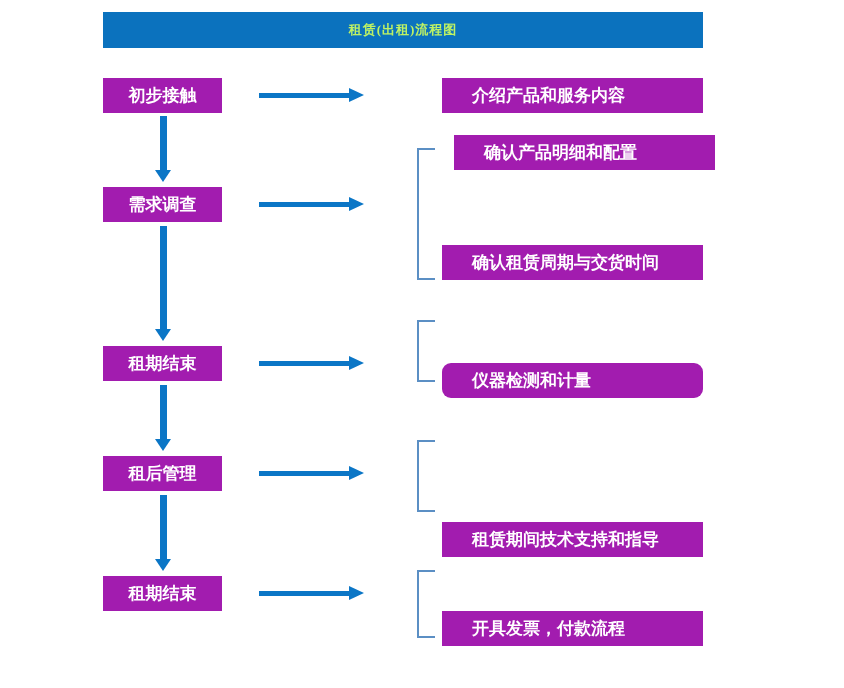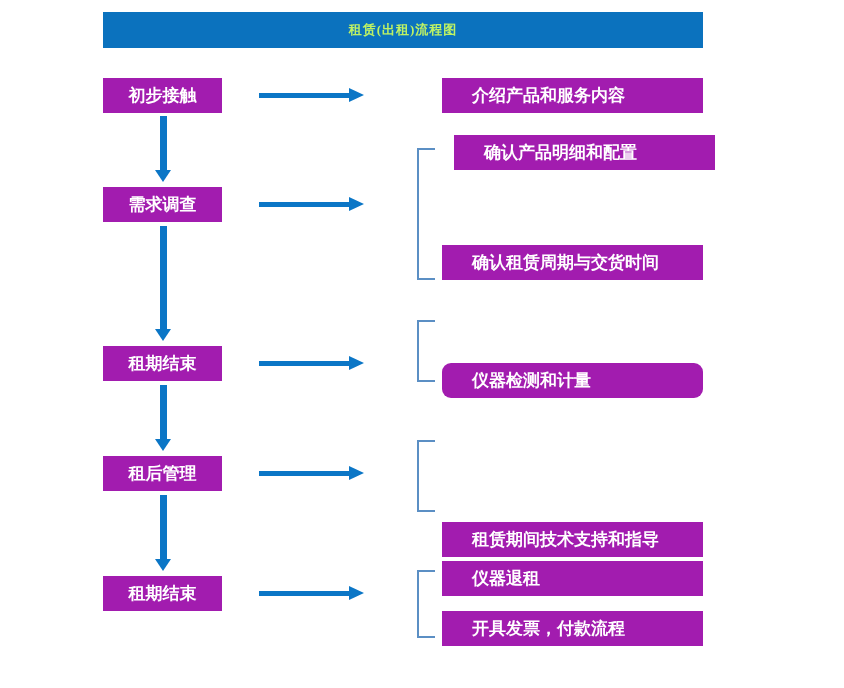--- a/index.html
+++ b/index.html
@@ -175,16 +175,15 @@
   <div class="bracket" style="top:148px; height:132px;"></div>
   <div class="bracket" style="top:320px; height:62px;"></div>
   <div class="bracket" style="top:440px; height:72px;"></div>
   <div class="bracket" style="top:570px; height:68px;"></div>
 
   <div class="box detail-box" style="top:78px;">介绍产品和服务内容</div>
   <div class="box detail-box" style="top:135px;margin-left:12px;">确认产品明细和配置</div>
   <div class="box detail-box" style="top:245px;">确认租赁周期与交货时间</div>
   <div class="box detail-box" style="top:363px;border-radius:9px;">仪器检测和计量</div>
   <div class="box detail-box" style="top:490px;margin-top:32px;">租赁期间技术支持和指导</div>
-  <div class="box detail-box" style="top:561px;">仪器退租</div>
   <div class="box detail-box" style="top:611px;">开具发票，付款流程</div>
 
 </div>
 
 </body></html>

